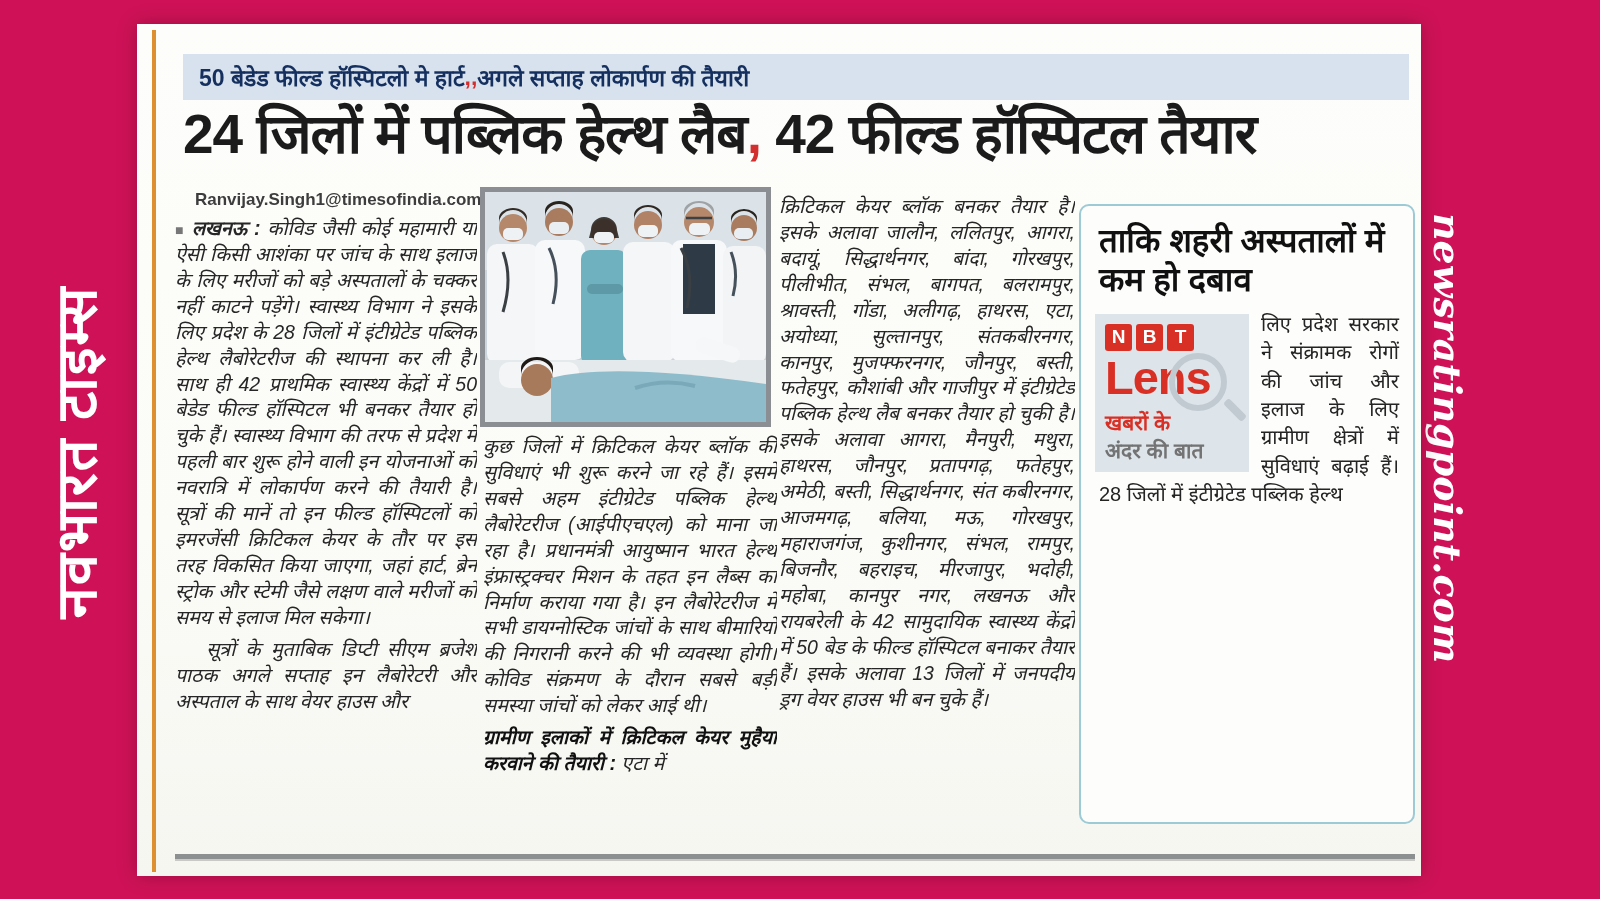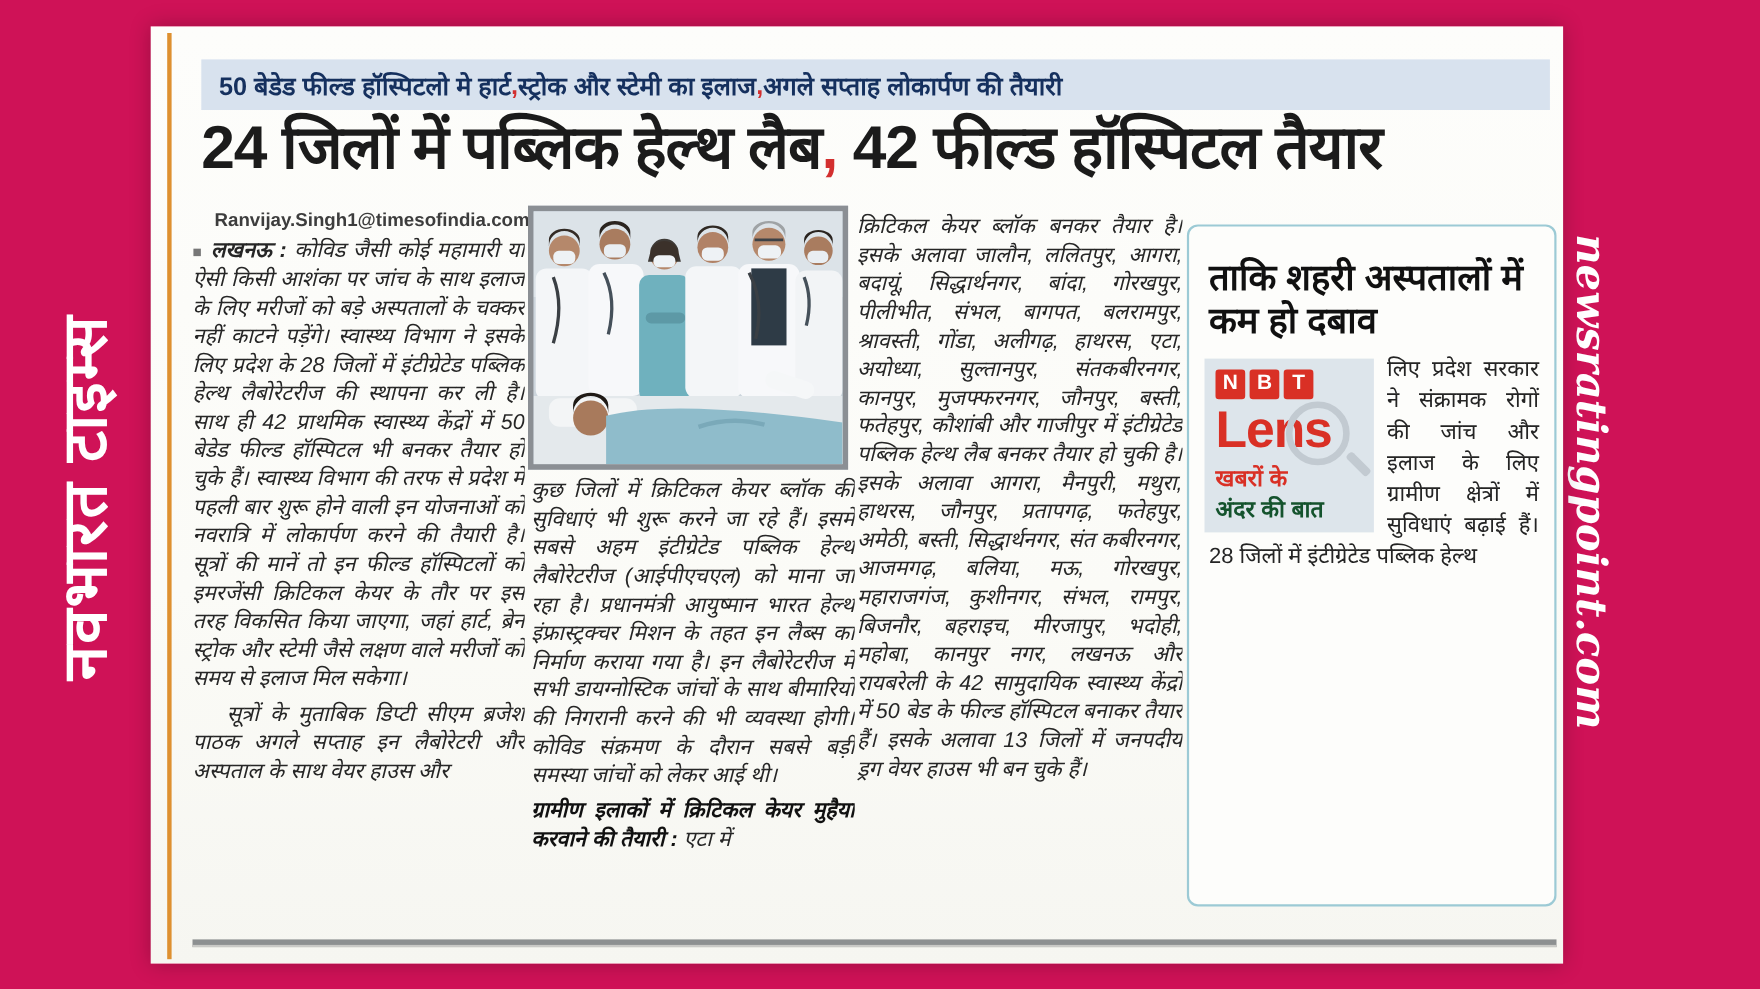--- a/index.html
+++ b/index.html
@@ -66,21 +66,21 @@
     border:5px solid #8b8f94;box-sizing:border-box;background:#ccd5dc;overflow:hidden;
   }
   .photo svg{display:block;width:100%;height:100%;}
   
   .sidebar{
     position:absolute;left:942px;top:180px;width:336px;height:620px;
     border:2px solid #9ccad5;border-radius:10px;box-sizing:border-box;
     padding:16px 14px 0 18px;overflow:hidden;background:#fdfdfb;
   }
   .sidebar h2{
-    margin:12px 0 10px 0;font-size:33px;line-height:1.18;color:#101010;font-weight:bold;
+    margin:0 0 10px 0;font-size:33px;line-height:1.18;color:#101010;font-weight:bold;
   }
   .sb{margin:0 0 4px 0;font-size:20px;line-height:1.42;color:#242424;text-align:justify;}
   .sb-clear{clear:left;}
   .lens-logo{
     float:left;width:154px;height:158px;background:#dde5eb;
     margin:4px 12px 6px -4px;padding:10px 8px 0 10px;box-sizing:border-box;
   }
   .nbt-row{display:flex;gap:4px;margin-bottom:2px;}
   .nbt-sq{
     width:27px;height:27px;background:#d93025;color:#fff;font-weight:bold;font-size:19px;
@@ -90,40 +90,39 @@
   .lens-word{font-size:47px;font-weight:bold;color:#d93025;line-height:1.05;letter-spacing:-1px;}
   .lens-circle{
     position:absolute;right:-16px;top:0px;width:46px;height:46px;
     border:6px solid #c2cad1;border-radius:50%;
   }
   .lens-handle{
     position:absolute;right:-28px;top:44px;width:8px;height:26px;background:#c2cad1;
     transform:rotate(-45deg);border-radius:3px;
   }
   .tag1{color:#d93025;font-weight:bold;font-size:21px;margin-top:6px;}
-  .tag2{color:#14532d;font-weight:bold;font-size:21px;}
+  .tag2{color:#737373;font-weight:bold;font-size:21px;}
   .bottom-rule{
     position:absolute;left:38px;top:830px;width:1240px;height:5px;background:#8d9091;
     border-bottom:2px solid #c9c9c6;
   }
 </style>
 </head>
 <body>
 
 <div class="vertical-left">नवभारत टाइम्स</div>
 <div class="vertical-right">newsratingpoint.com</div>
 
 <div class="paper">
   <div class="orange-line"></div>
 
   <div class="kicker">
     <div class="strip">
       <span>50 बेडेड फील्ड हॉस्पिटलो मे हार्ट</span>
         <span class="accent">,</span>
-        <span> स्ट्रोक और स्टेमी का इलाज</span>
         <span class="accent">,</span>
         <span> अगले सप्ताह लोकार्पण की तैयारी</span>
     </div>
   </div>
 
   <h1 class="headline"><span>24 जिलों में पब्लिक हेल्थ लैब</span><span class="accent">,</span><span> 42 फील्ड हॉस्पिटल तैयार</span></h1>
 
   <div class="byline">Ranvijay.Singh1@timesofindia.com</div>
 
   <div class="col col1">

